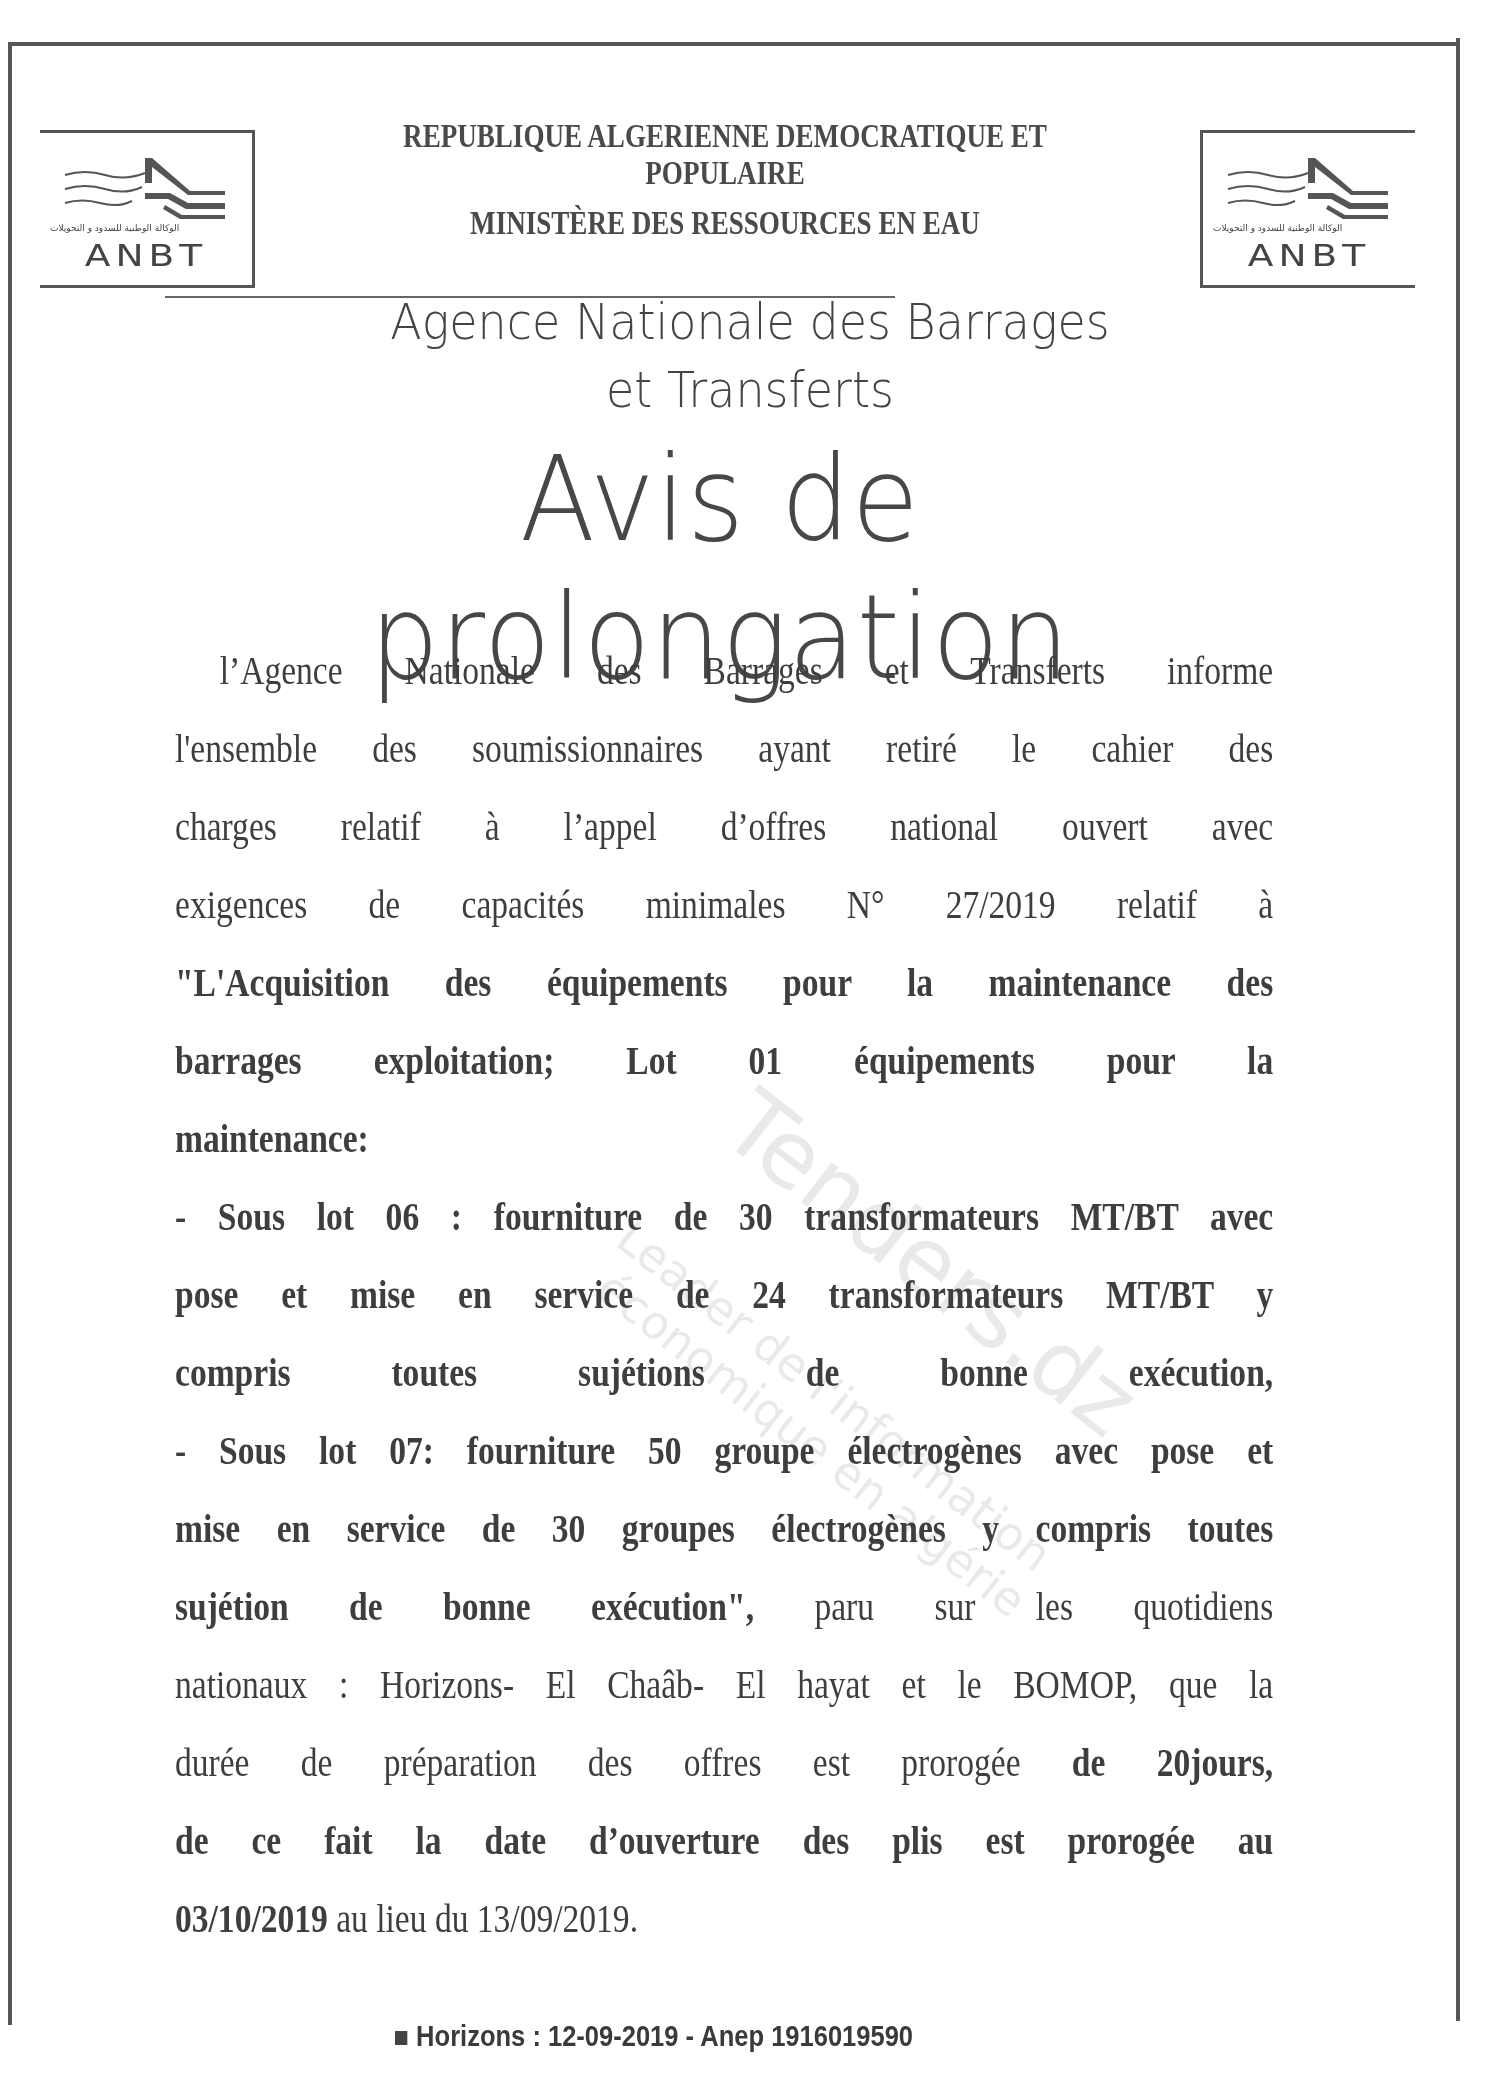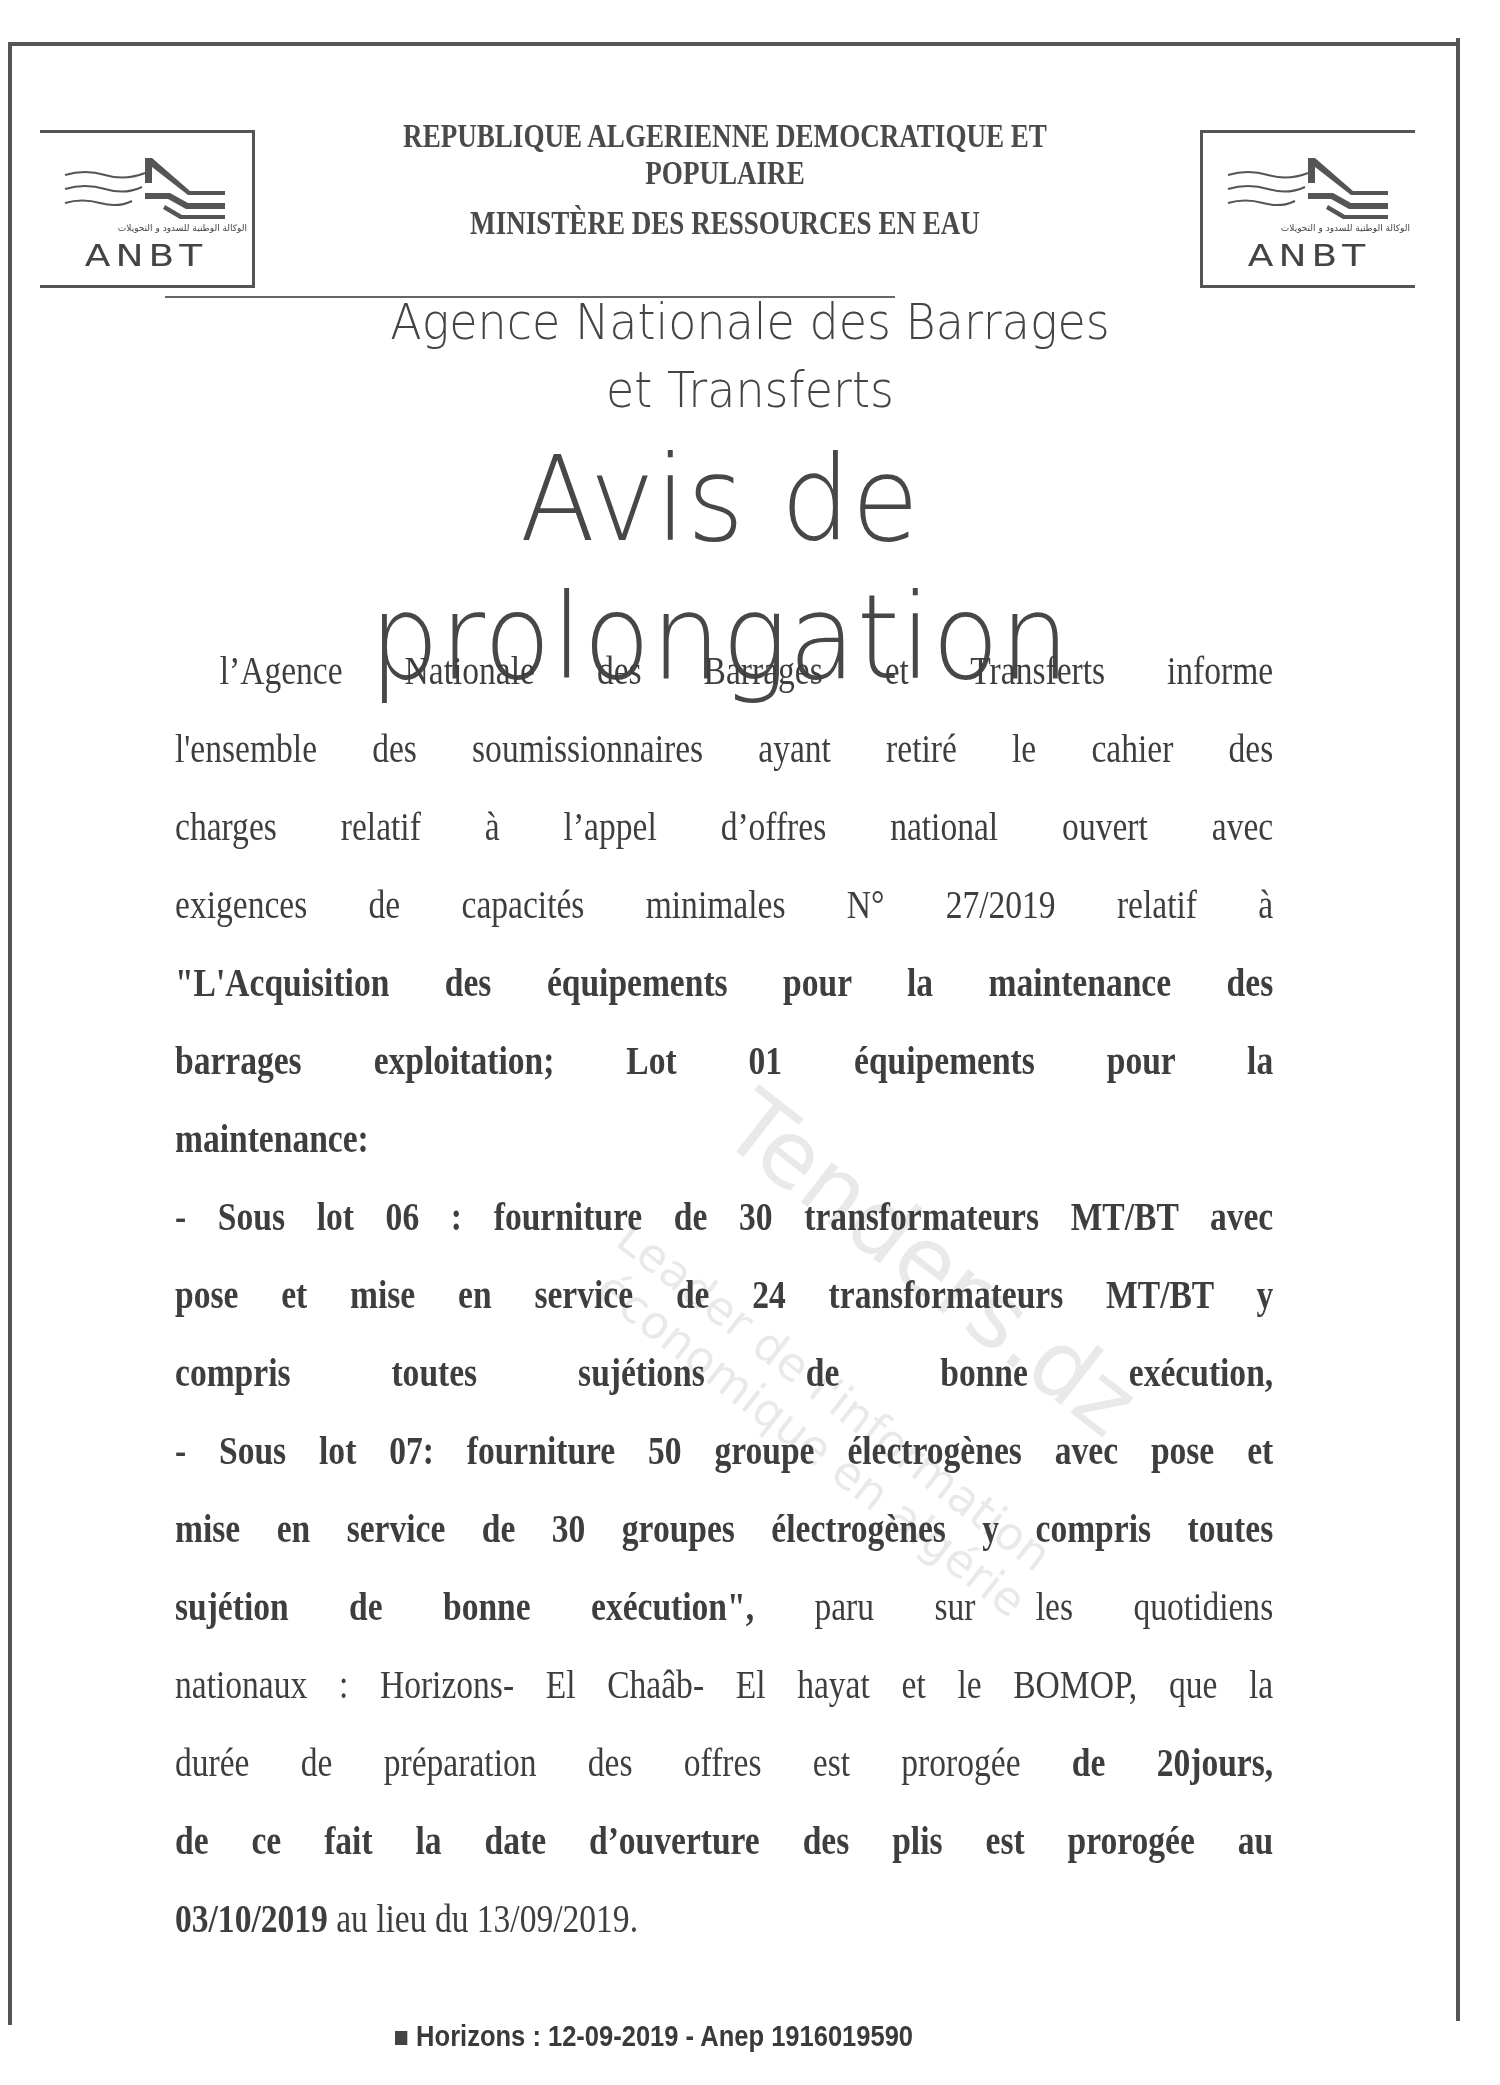--- a/index.html
+++ b/index.html
@@ -37,22 +37,22 @@
       border-bottom: 3px solid #555;
       border-right: 3px solid #555;
       box-sizing: border-box;
     }
     .logo-box.left { left: 40px; top: 130px; }
     .logo-box.right { left: 1200px; top: 130px; border-left: 3px solid #555; border-right: none; }
     .logo-graphic {
       position: absolute; left: 20px; top: 20px; width: 170px; height: 70px;
     }
     .logo-arabic {
-      position: absolute; left: 22px; top: 90px; width: 185px;
-      text-align: right; font-family: "DejaVu Sans", sans-serif;
+      position: absolute; left: 10px; top: 90px; width: 185px;
+      text-align: left; font-family: "DejaVu Sans", sans-serif;
       font-size: 9px; color: #444; direction: rtl;
     }
     .logo-text {
       position: absolute; left: 0; top: 105px; width: 100%;
       text-align: center; font-family: "DejaVu Sans", sans-serif;
       font-size: 30px; letter-spacing: 4px; color: #444; font-weight: normal;
       transform: scaleX(1.25);
     }
 
     .header-line {

